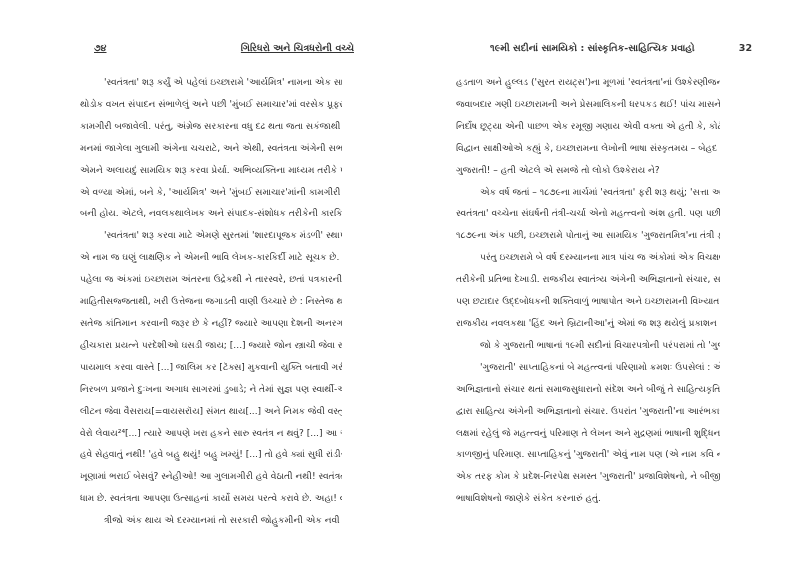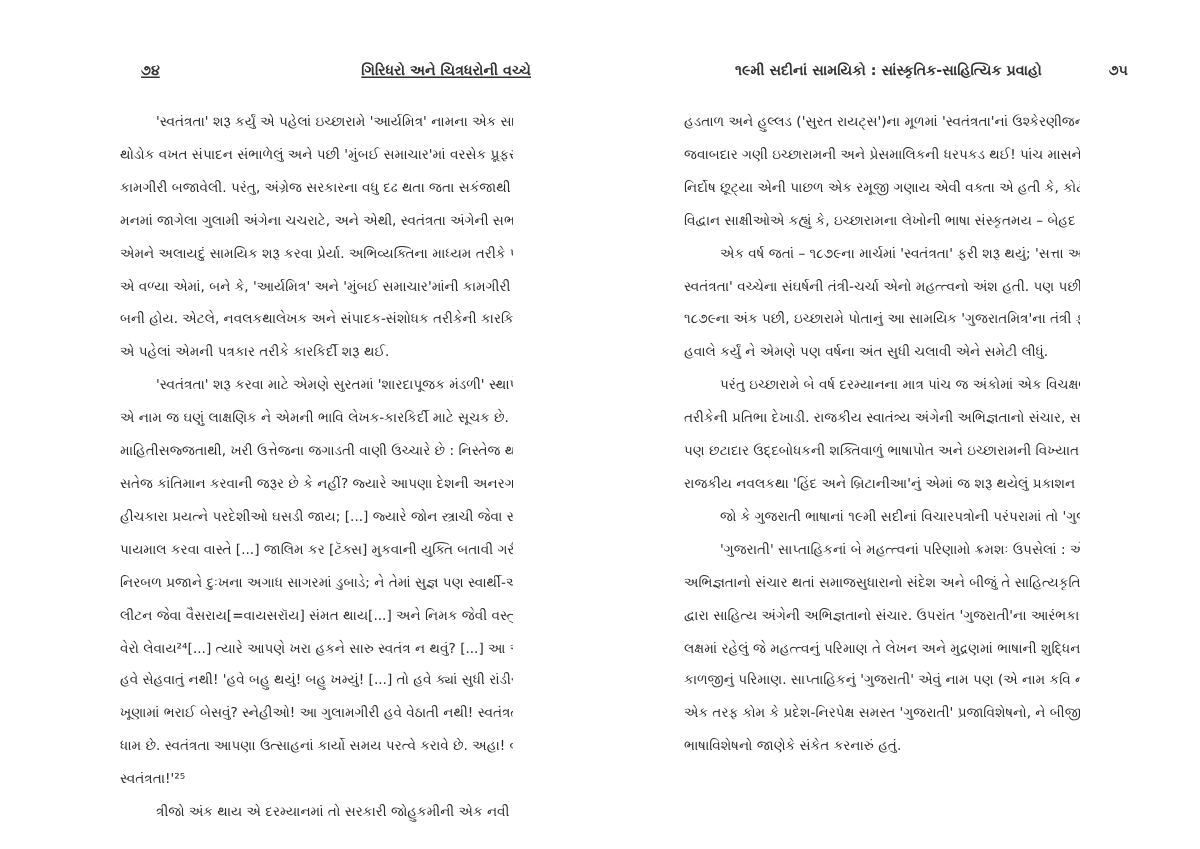--- a/index.html
+++ b/index.html
@@ -70,52 +70,51 @@
       <span class="running-title">ગિરિધરો અને ચિત્રધરોની વચ્ચે</span>
     </div>
     <div class="page-body" id="left-body">
         <span class="line indent">'સ્વતંત્રતા' શરૂ કર્યું એ પહેલાં ઇચ્છારામે 'આર્યમિત્ર' નામના એક સાપ્તાહિકનું</span>
         <span class="line">થોડોક વખત સંપાદન સંભાળેલું અને પછી 'મુંબઈ સમાચાર'માં વરસેક પ્રૂફરીડરની</span>
         <span class="line">કામગીરી બજાવેલી. પરંતુ, અંગ્રેજ સરકારના વધુ દઢ થતા જતા સકંજાથી એમના</span>
         <span class="line">મનમાં જાગેલા ગુલામી અંગેના ચચરાટે, અને એથી, સ્વતંત્રતા અંગેની સભાનતાએ</span>
         <span class="line">એમને અલાયદું સામયિક શરૂ કરવા પ્રેર્યા. અભિવ્યક્તિના માધ્યમ તરીકે પત્રકારત્વ તરફ</span>
         <span class="line">એ વળ્યા એમાં, બને કે, 'આર્યમિત્ર' અને 'મુંબઈ સમાચાર'માંની કામગીરી પ્રેરક-નિર્ણાયક</span>
         <span class="line">બની હોય. એટલે, નવલકથાલેખક અને સંપાદક-સંશોધક તરીકેની કારકિર્દી શરૂ થાય</span>
-        <span class="line last">એ પહેલાં એમની પત્રકાર તરીકે કારકિર્દી શરૂ થઈ.</span>
         <span class="line indent">'સ્વતંત્રતા' શરૂ કરવા માટે એમણે સુરતમાં 'શારદાપૂજક મંડળી' સ્થાપેલી –</span>
         <span class="line">એ નામ જ ઘણું લાક્ષણિક ને એમની ભાવિ લેખક-કારકિર્દી માટે સૂચક છે. 'સ્વતંત્રતા'ના</span>
+        <span class="line">પહેલા જ અંકમાં ઇચ્છારામ અંતરના ઉદ્રેકથી ને તારસ્વરે, છતાં પત્રકારની</span>
         <span class="line">માહિતીસજ્જતાથી, ખરી ઉત્તેજના જગાડતી વાણી ઉચ્ચારે છે : નિસ્તેજ થયેલી સ્વતંત્રતાને</span>
         <span class="line">સતેજ કાંતિમાન કરવાની જરૂર છે કે નહીં? જ્યારે આપણા દેશની અનરગળ દોલત</span>
         <span class="line">હીચકારા પ્રયત્ને પરદેશીઓ ઘસડી જાય; [...] જ્યારે જોન સ્ત્રાચી જેવા સ્વાર્થી દેશને</span>
         <span class="line">પાયમાલ કરવા વાસ્તે [...] જાલિમ કર [ટૅક્સ] મુકવાની યુક્તિ બતાવી ગરીબ-રાંકડી</span>
         <span class="line">નિરબળ પ્રજાને દુઃખના અગાધ સાગરમાં ડુબાડે; ને તેમાં સુજ્ઞ પણ સ્વાર્થી-અવિવેકી લોર્ડ</span>
         <span class="line">લીટન જેવા વૈસરાય[=વાયસરૉય] સંમત થાય[...] અને નિમક જેવી વસ્તુ પર અઘટિત</span>
         <span class="line">વેરો લેવાય²⁴[...] ત્યારે આપણે ખરા હકને સારુ સ્વતંત્ર ન થવું? [...] આ ઓશિયાળાપણું</span>
         <span class="line">હવે સેહવાતું નથી! 'હવે બહુ થયું! બહુ ખમ્યું! [...] તો હવે ક્યાં સુધી રાંડીરાંડની પેઠે</span>
         <span class="line">ખૂણામાં ભરાઈ બેસવું? સ્નેહીઓ! આ ગુલામગીરી હવે વેઠાતી નથી! સ્વતંત્રતા યશસુખનું</span>
         <span class="line">ધામ છે. સ્વતંત્રતા આપણા ઉત્સાહનાં કાર્યો સમય પરત્વે કરાવે છે. અહા! વહાલી</span>
-        <span class="line last">સ્વતંત્રતા!'²⁵</span>
         <span class="line indent">ત્રીજો અંક થાય એ દરમ્યાનમાં તો સરકારી જોહુકમીની એક નવી આપત્તિ</span>
       </div>
   </div>
 
   <div class="page page-right">
     <div class="page-header">
       <span class="running-title">૧૯મી સદીનાં સામયિકો : સાંસ્કૃતિક-સાહિત્યિક પ્રવાહો</span>
-      <span class="page-number">૭૫</span>
+      <span class="page-number">32</span>
     </div>
     <div class="page-body" id="right-body">
         <span class="line">હડતાળ અને હુલ્લડ ('સુરત રાયટ્સ')ના મૂળમાં 'સ્વતંત્રતા'નાં ઉશ્કેરણીજનક લખાણોને</span>
         <span class="line">જવાબદાર ગણી ઇચ્છારામની અને પ્રેસમાલિકની ધરપકડ થઈ! પાંચ માસને અંતે તે</span>
         <span class="line">નિર્દોષ છૂટ્યા એની પાછળ એક રમૂજી ગણાય એવી વક્તા એ હતી કે, કોર્ટમાં કેટલાક</span>
         <span class="line">વિદ્વાન સાક્ષીઓએ કહ્યું કે, ઇચ્છારામના લેખોની ભાષા સંસ્કૃતમય – બેહદ અઘરી</span>
+        <span class="line last">ગુજરાતી! – હતી એટલે એ સમજે તો લોકો ઉશ્કેરાય ને?</span>
         <span class="line indent">એક વર્ષ જતાં – ૧૮૭૯ના માર્ચમાં 'સ્વતંત્રતા' ફરી શરૂ થયું; 'સત્તા અને</span>
         <span class="line">સ્વતંત્રતા' વચ્ચેના સંઘર્ષની તંત્રી-ચર્ચા એનો મહત્ત્વનો અંશ હતી. પણ પછી, એપ્રિલ</span>
         <span class="line">૧૮૭૯ના અંક પછી, ઇચ્છારામે પોતાનું આ સામયિક 'ગુજરાતમિત્ર'ના તંત્રી ફીકાભાઈને</span>
-        <span class="line last">હવાલે કર્યું ને એમણે પણ વર્ષના અંત સુધી ચલાવી એને સમેટી લીધું.</span>
         <span class="line indent">પરંતુ ઇચ્છારામે બે વર્ષ દરમ્યાનના માત્ર પાંચ જ અંકોમાં એક વિચક્ષણ પત્રકાર</span>
         <span class="line">તરીકેની પ્રતિભા દેખાડી. રાજકીય સ્વાતંત્ર્ય અંગેની અભિજ્ઞતાનો સંચાર, સઘન સંસ્કૃતમય</span>
         <span class="line">પણ છટાદાર ઉદ્દબોધકની શક્તિવાળું ભાષાપોત અને ઇચ્છારામની વિખ્યાત થયેલી</span>
         <span class="line">રાજકીય નવલકથા 'હિંદ અને બ્રિટાનીઆ'નું એમાં જ શરૂ થયેલું પ્રકાશન – 'સ્વતંત્રતા'નું</span>
         <span class="line indent">જો કે ગુજરાતી ભાષાનાં ૧૯મી સદીનાં વિચારપત્રોની પરંપરામાં તો 'ગુજરાતી'નું</span>
         <span class="line indent">'ગુજરાતી' સાપ્તાહિકનાં બે મહત્ત્વનાં પરિણામો ક્રમશઃ ઉપસેલાં : એક તે, રાજકીય</span>
         <span class="line">અભિજ્ઞતાનો સંચાર થતાં સમાજસુધારાનો સંદેશ અને બીજું તે સાહિત્યકૃતિઓના પ્રકાશન</span>
         <span class="line">દ્વારા સાહિત્ય અંગેની અભિજ્ઞતાનો સંચાર. ઉપરાંત 'ગુજરાતી'ના આરંભકાળથી સતત</span>
         <span class="line">લક્ષમાં રહેલું જે મહત્ત્વનું પરિમાણ તે લેખન અને મુદ્રણમાં ભાષાની શુદ્ધિનાં આગ્રહ અને</span>
         <span class="line">કાળજીનું પરિમાણ. સાપ્તાહિકનું 'ગુજરાતી' એવું નામ પણ (એ નામ કવિ નર્મદે સૂચવેલું)</span>

